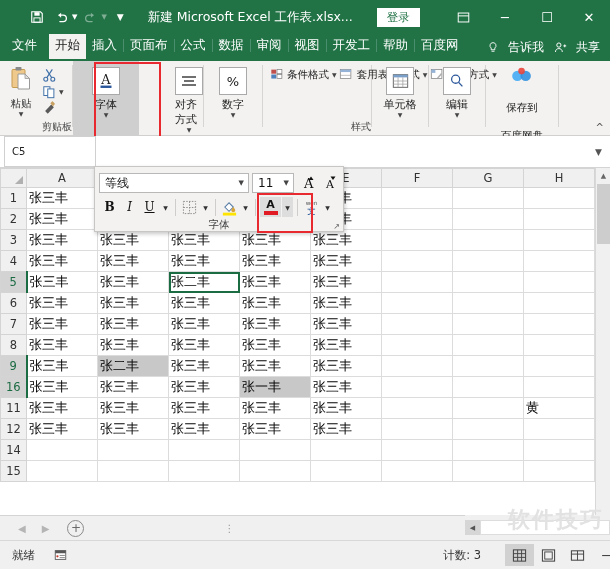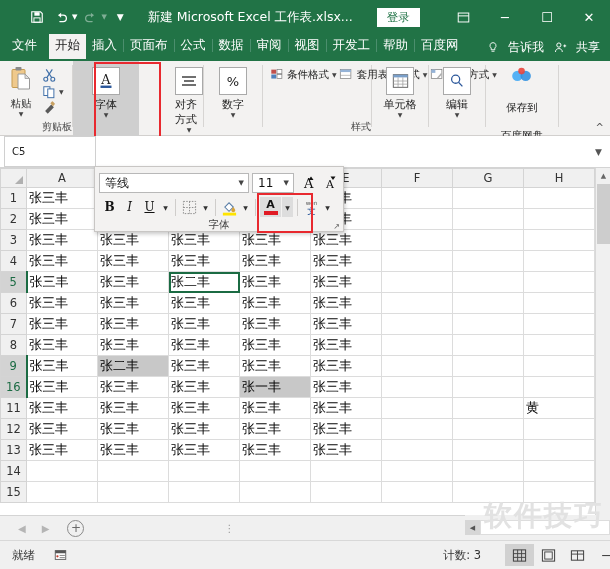--- a/index.html
+++ b/index.html
@@ -241,21 +241,21 @@
   .view-btns { display: flex; margin-left: 24px; }
   .view-btn {
     width: 29px; height: 22px; display: flex; align-items: center; justify-content: center;
     cursor: pointer;
   }
   .view-btn.active { background: #d1d1d1; }
   .zoom-out { margin-left: 10px; font-size: 13px; color: #444; }
 
   
   .watermark {
-    position: absolute; right: 6px; bottom: 34px; font-size: 28px; color: #e2e2e2;
+    position: absolute; right: 6px; bottom: 34px; font-size: 22px; color: #e2e2e2;
     font-weight: bold; letter-spacing: 2px; pointer-events: none; z-index: 30;
   }
 </style>
 </head>
 <body>
 
 <div id="app">
 
   <div class="titlebar">
     <div class="qat">
@@ -683,31 +683,20 @@
             <td class="cell">张三丰</td>
             <td class="cell">张三丰</td>
             <td class="cell">张三丰</td>
             <td class="cell">张三丰</td>
             <td class="cell">张三丰</td>
             <td class="cell"></td>
             <td class="cell"></td>
             <td class="cell"></td>
           </tr>
           <tr>
-            <td class="rowhead">13</td>
-            <td class="cell">张三丰</td>
-            <td class="cell">张三丰</td>
-            <td class="cell">张三丰</td>
-            <td class="cell">张三丰</td>
-            <td class="cell">张三丰</td>
-            <td class="cell"></td>
-            <td class="cell"></td>
-            <td class="cell"></td>
-          </tr>
-          <tr>
             <td class="rowhead">14</td>
             <td class="cell"></td>
             <td class="cell"></td>
             <td class="cell"></td>
             <td class="cell"></td>
             <td class="cell"></td>
             <td class="cell"></td>
             <td class="cell"></td>
             <td class="cell"></td>
           </tr>

